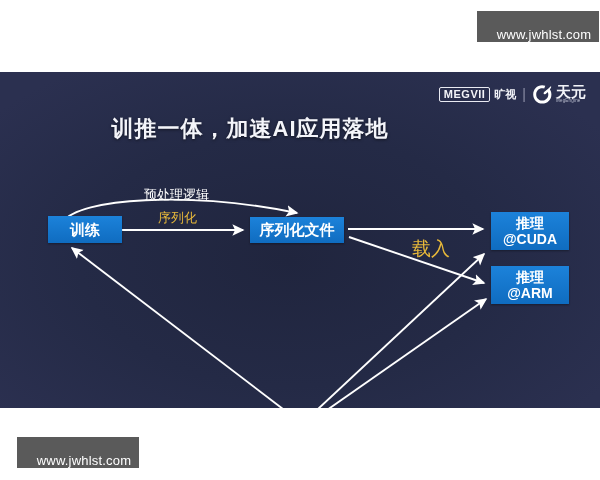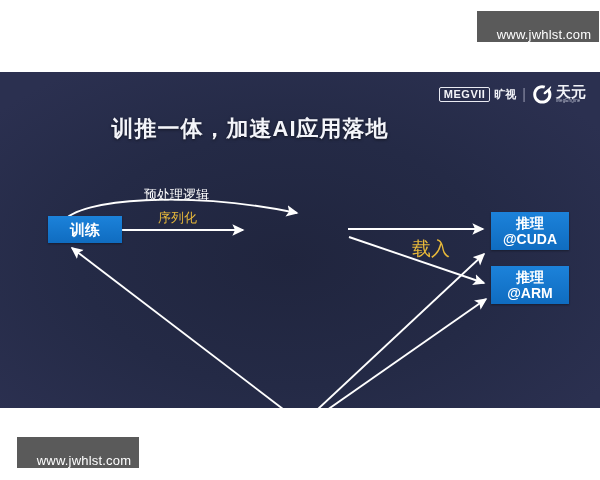--- a/index.html
+++ b/index.html
@@ -192,20 +192,23 @@
 
     <path d="M303,351 L484,182" stroke="#ffffff" stroke-width="1.9" fill="none" marker-end="url(#ah)"></path>
 
     <path d="M307,352 L486,227" stroke="#ffffff" stroke-width="1.9" fill="none" marker-end="url(#ah)"></path>
   </svg>
 
   <div class="node" id="node-train">
     <span>训练</span>
   </div>
 
+  <div class="node" id="node-serfile">
+    <span>序列化文件</span>
+  </div>
 
   <div class="node" id="node-cuda">
     <span>
       <span style="display:block">推理</span>
       <span style="display:block">@CUDA</span>
     </span>
   </div>
 
   <div class="node" id="node-arm">
     <span>

